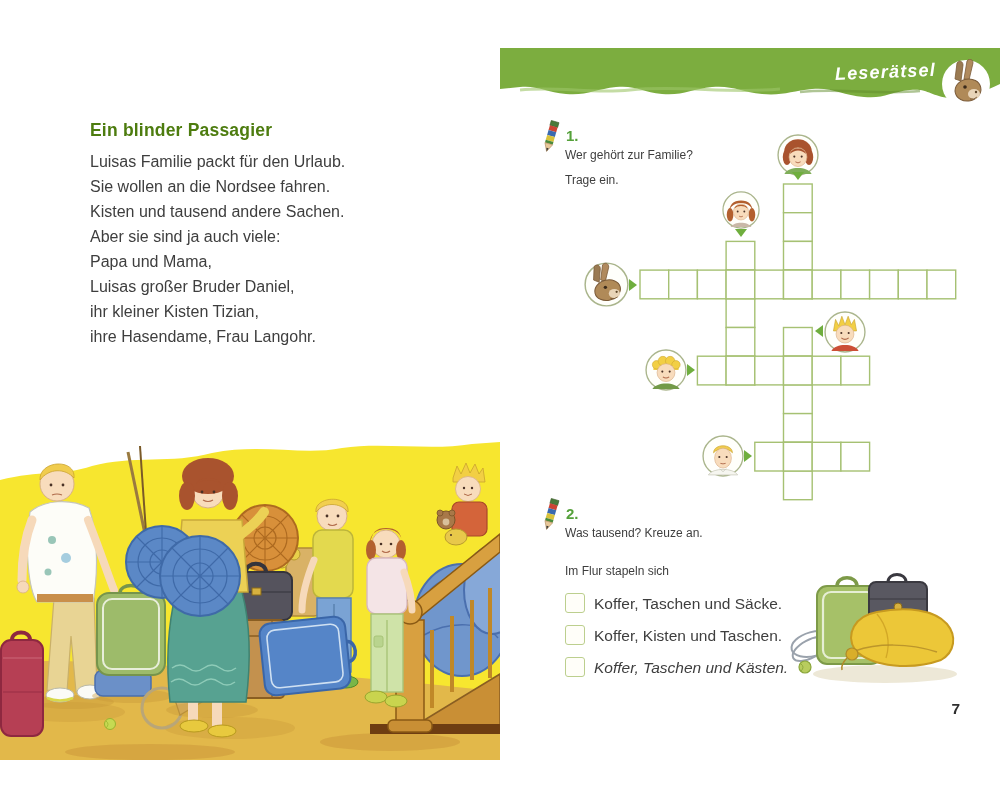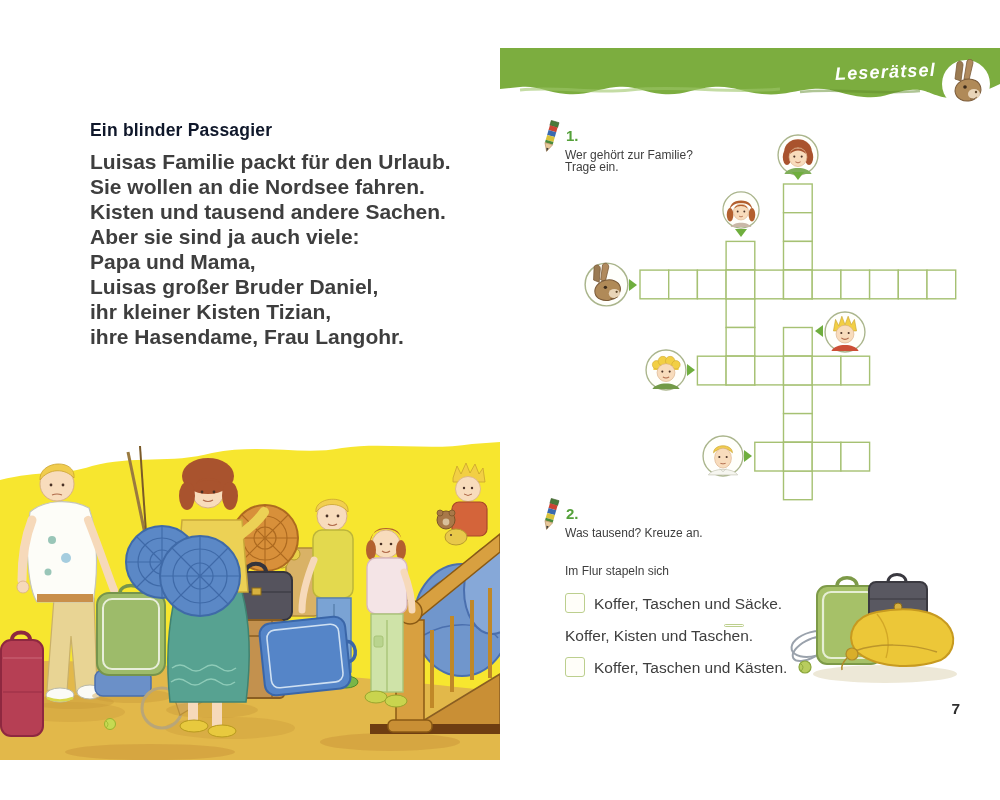--- a/index.html
+++ b/index.html
@@ -2,47 +2,47 @@
 <html><head>
 <meta charset="utf-8">
 <style>
   html,body{margin:0;padding:0;background:#fff;}
   #page{position:relative;width:1000px;height:800px;background:#ffffff;overflow:hidden;
         font-family:"Liberation Sans",sans-serif;color:#3e3e3e;}
   [data-name]{box-sizing:border-box;}
 
   
   .story-title{position:absolute;left:90px;top:120px;margin:0;font-size:17.5px;font-weight:bold;
-               color:#0f172a;letter-spacing:.2px;}
-  .story{position:absolute;left:90px;top:149px;font-size:21px;line-height:25px;font-weight:bold;}
+               color:#4d7c0f;letter-spacing:.2px;}
+  .story{position:absolute;left:90px;top:149px;font-size:16px;line-height:25px;}
   .story p{margin:0;white-space:nowrap;}
   .illustration{position:absolute;left:0;top:440px;}
 
   
   .banner-svg{position:absolute;left:500px;top:46px;}
   .banner-label{position:absolute;left:828px;top:62px;width:108px;text-align:right;color:#ffffff;
                 font-size:18px;font-style:italic;letter-spacing:1.2px;transform:rotate(-2.5deg);
                 font-weight:bold;}
   .badge{position:absolute;left:941px;top:59px;width:50px;height:50px;}
 
   
   .pencil{position:absolute;width:24px;height:34px;}
   .pencil1{left:539px;top:119px;}
   .pencil2{left:539px;top:497px;}
   .exnum{position:absolute;left:566px;font-size:15px;font-weight:bold;color:#55a13a;}
   .exnum1{top:127px;}
   .exnum2{top:505px;}
   .exline{position:absolute;left:565px;margin:0;font-size:12px;}
   .q1a{top:148px;}
-  .q1b{top:160px;}
+  .q1b{top:173px;}
   .q2a{top:526px;}
   .q2stem{top:564px;}
 
   .option{position:absolute;left:565px;height:21px;display:flex;align-items:flex-end;}
-  .opt0{top:592px;} .opt1{top:624px;flex-direction:column;} .opt2{top:656px;}
+  .opt0{top:592px;} .opt1{top:624px;} .opt2{top:656px;font-style:italic;}
   .checkbox{display:inline-block;width:20px;height:20px;border:1.6px solid #bccf8e;border-radius:3px;
             background:#fffef9;margin-right:9px;}
   .option .lbl{font-size:15.5px;white-space:nowrap;}
 
   
   #crossword{position:absolute;left:639px;top:183px;width:320px;height:320px;}
   .portrait{position:absolute;}
   .portrait svg{display:block;}
   .po-mama{left:777px;top:134px;width:42px;height:42px;}
   .po-luisa{left:722px;top:191px;width:38px;height:38px;}

